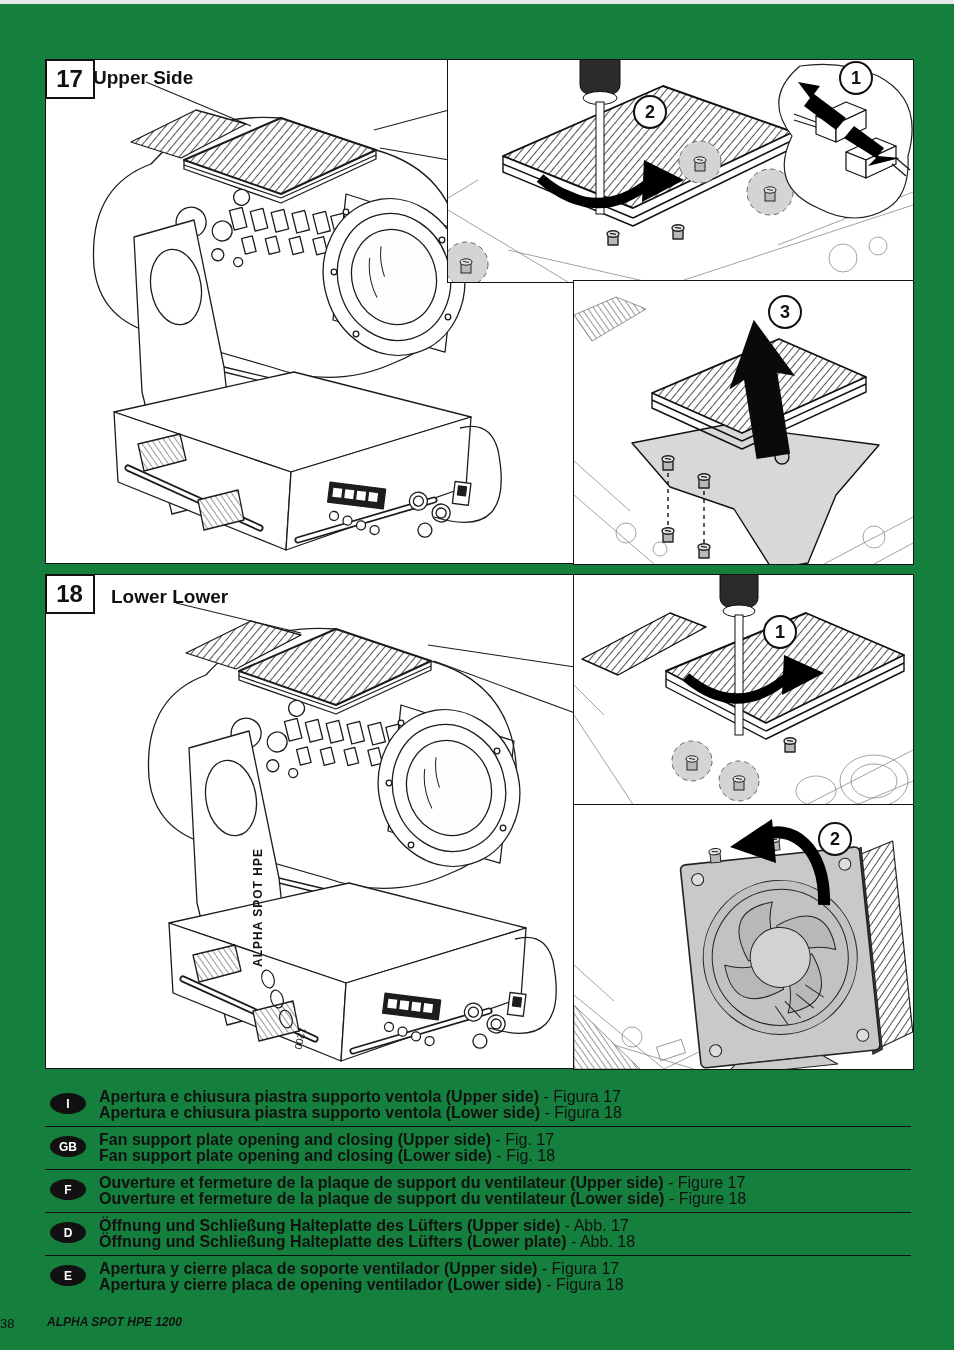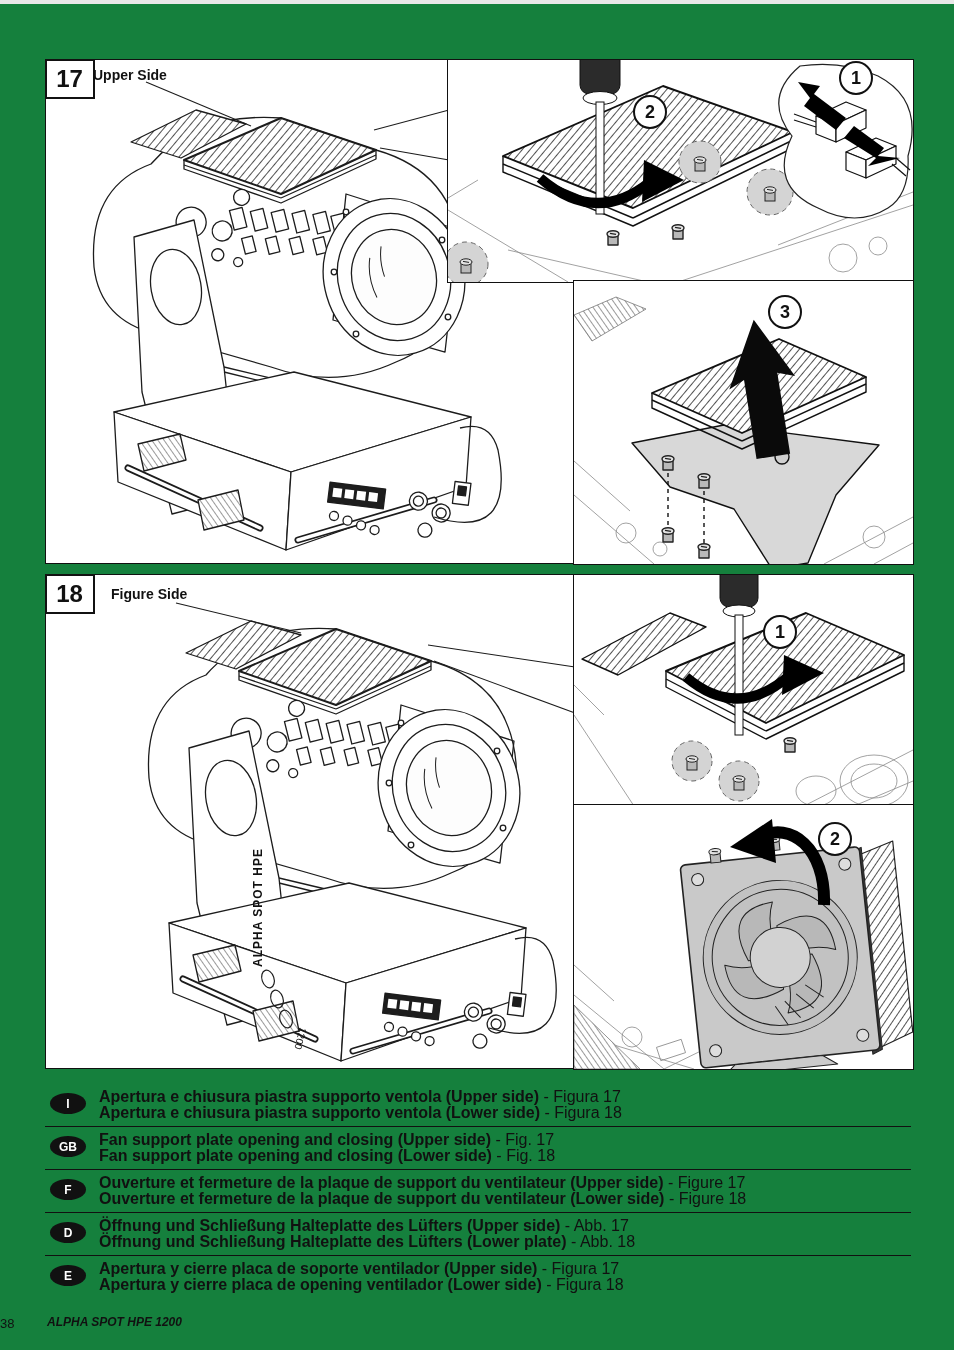--- a/index.html
+++ b/index.html
@@ -4,21 +4,21 @@
 <style>
   html,body{margin:0;padding:0;background:#e8e8e8}
   .page{position:relative;width:954px;height:1350px;margin:4px auto;background:#15803d;
         font-family:"Liberation Sans",sans-serif;color:#111;overflow:hidden}
   .figbox{position:absolute;border:1.5px solid #111;background:#fff}
   .panel{position:absolute;border:1.4px solid #111;background:#fff;overflow:hidden;z-index:2}
   .mainart{position:absolute;left:0;top:0;z-index:1}
   .fignum{position:absolute;left:-1.5px;top:-1.5px;width:46px;height:36px;border:2.5px solid #111;
           background:#fff;display:flex;align-items:center;justify-content:center;
           font-weight:bold;font-size:24px;z-index:6}
-  .sidelabel{position:absolute;font-weight:bold;font-size:14px;z-index:6;background:transparent}
+  .sidelabel{position:absolute;font-weight:bold;font-size:19px;z-index:6;background:transparent}
   .step{position:absolute;width:30px;height:30px;border:2.2px solid #111;border-radius:50%;
         background:#fff;display:flex;align-items:center;justify-content:center;
         font-weight:bold;font-size:18px;z-index:5}
   .langs{position:absolute;left:45px;top:1080px;width:866px;z-index:3}
   .lang-row{display:flex;align-items:flex-start;padding:5px 0 6px 0}
   .badge{flex:0 0 auto;min-width:26px;height:21px;padding:0 5px;background:#111;border-radius:50%;
          color:#fff;font-weight:bold;font-size:12px;display:flex;align-items:center;
          justify-content:center;margin:4px 13px 0 5px}
   .ltext{font-size:16px;line-height:15.5px}
   .ltext b{font-weight:bold}
@@ -300,21 +300,21 @@
           <polygon points="150,254 238,254 252,264 138,264" fill="#cccccc"></polygon>
         </g>
         <g>
           <path d="M250,100 C252,42 216,16 186,32" stroke="#000" stroke-width="12" fill="none"></path>
           <polygon points="156,42 198,14 202,58" fill="#000"></polygon>
         </g>
       </svg>
     </div>
 
     <div class="fignum">18</div>
-    <div class="sidelabel" style="left:65px;top:11px">Figure Side</div>
+    <div class="sidelabel" style="left:65px;top:11px">Lower Lower</div>
     <div class="step" style="left:717px;top:40px">1</div>
     <div class="step" style="left:772px;top:247px">2</div>
   </section>
 
   <section class="langs">
     <div class="lang-row">
       <div class="badge">I</div>
       <div class="ltext">
         <div><b>Apertura e chiusura piastra supporto ventola (Upper side)</b><span> - Figura 17</span></div>
         <div><b>Apertura e chiusura piastra supporto ventola (Lower side)</b><span> - Figura 18</span></div>

